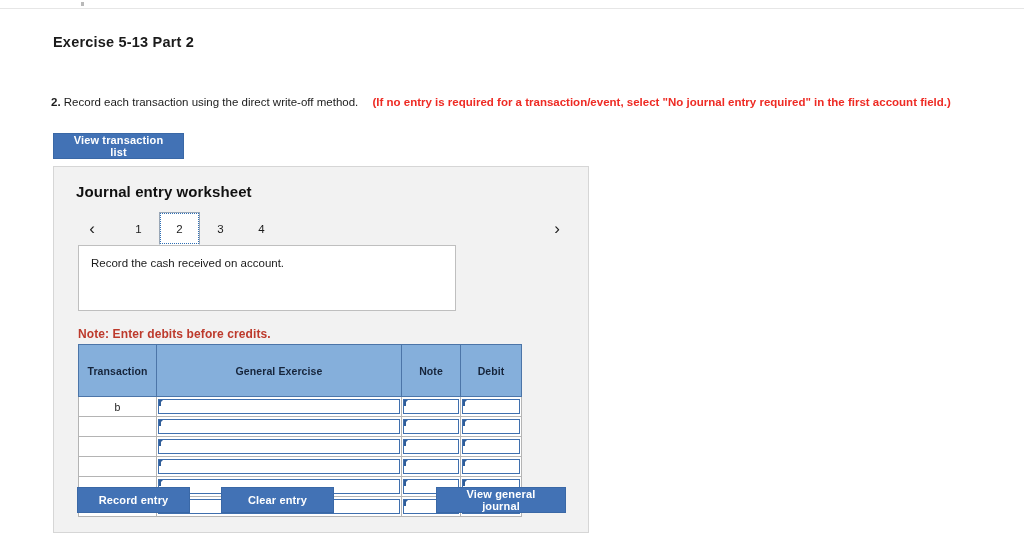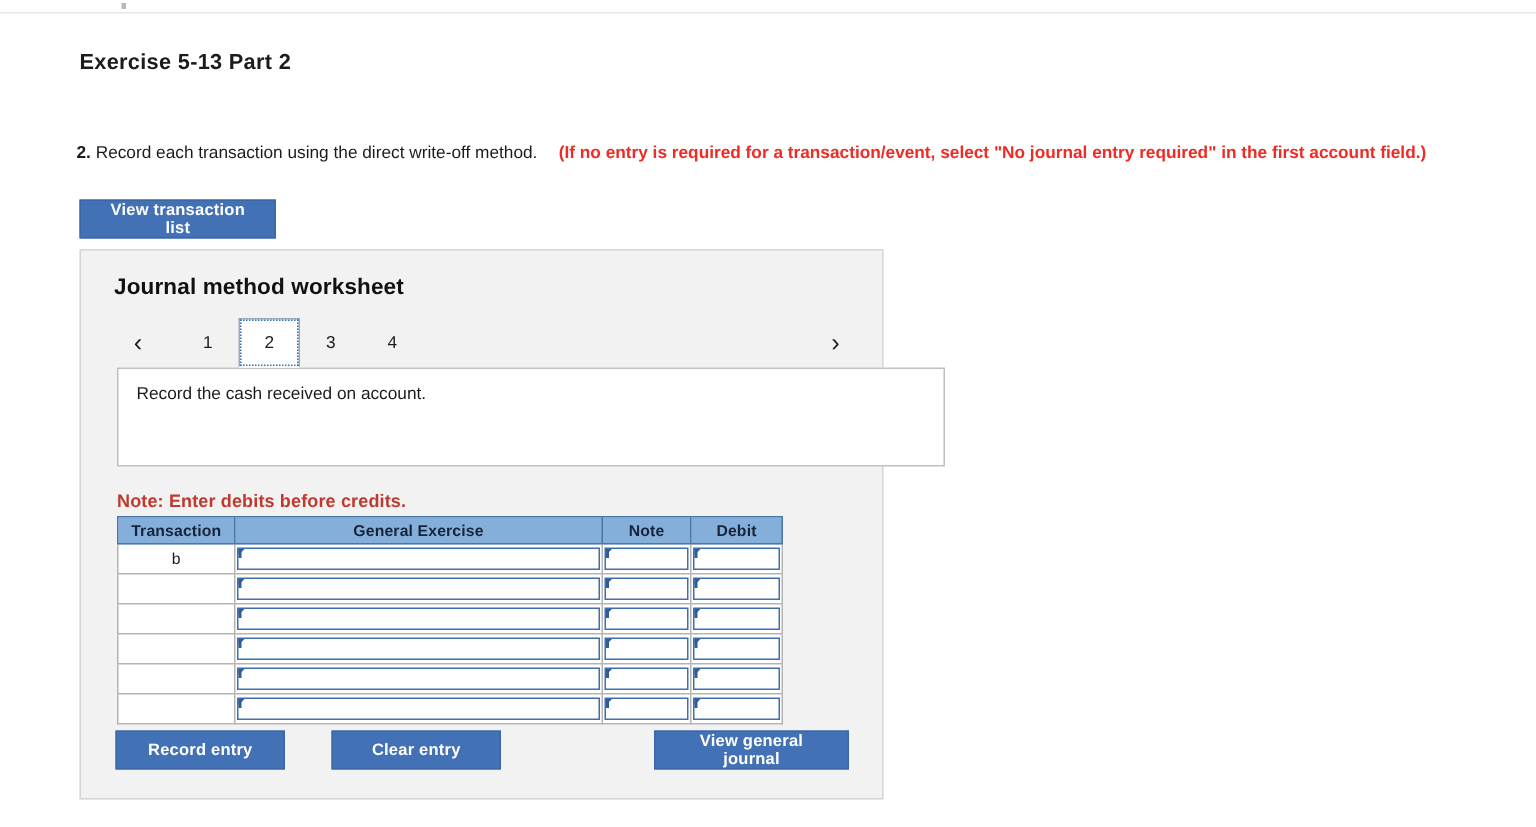--- a/index.html
+++ b/index.html
@@ -161,21 +161,21 @@
     outline: 1px dotted #2f6fb5;
     outline-offset: -2px;
     position: relative;
     z-index: 2;
   }
 
   .desc-box {
     position: absolute;
     left: 24px;
     top: 78px;
-    width: 552px;
+    width: 378px;
     height: 66px;
     background: #ffffff;
     border: 1px solid #bfbfbf;
     box-sizing: border-box;
   }
   .desc-text {
     position: absolute;
     left: 12px;
     top: 11px;
     font-size: 11.5px;
@@ -202,21 +202,21 @@
     table-layout: fixed;
     background: #ffffff;
   }
   .jtable th {
     background: #85afdb;
     border: 1px solid #4c75a8;
     font-size: 10.5px;
     font-weight: bold;
     color: #16243a;
     height: 15px;
-    padding: 1px 0;
+    padding: 18px 0;
     text-align: center;
     letter-spacing: 0.1px;
   }
   .jtable td {
     border: 1px solid #b4b4b4;
     height: 17px;
     padding: 0;
     background: #ffffff;
   }
   .col-tx   { width: 78px; }
@@ -295,21 +295,21 @@
 <div class="instruction">
   <span class="num">2.</span>
   <span>Record each transaction using the direct write-off method.</span>
   <span class="red">(If no entry is required for a transaction/event, select "No journal entry required" in the first account field.)</span>
 </div>
 
 <button class="btn view-tx-btn">View transaction list</button>
 
 <div class="panel">
 
-  <div class="panel-title">Journal method worksheet</div>
+  <div class="panel-title">Journal entry worksheet</div>
 
   <div class="pager">
     <div class="pager-arrow prev">‹</div>
     <div class="pager-tabs">
       <div class="pg-tab">1</div>
       <div class="pg-tab active">2</div>
       <div class="pg-tab">3</div>
       <div class="pg-tab">4</div>
     </div>
     <div class="pager-arrow next">›</div>

